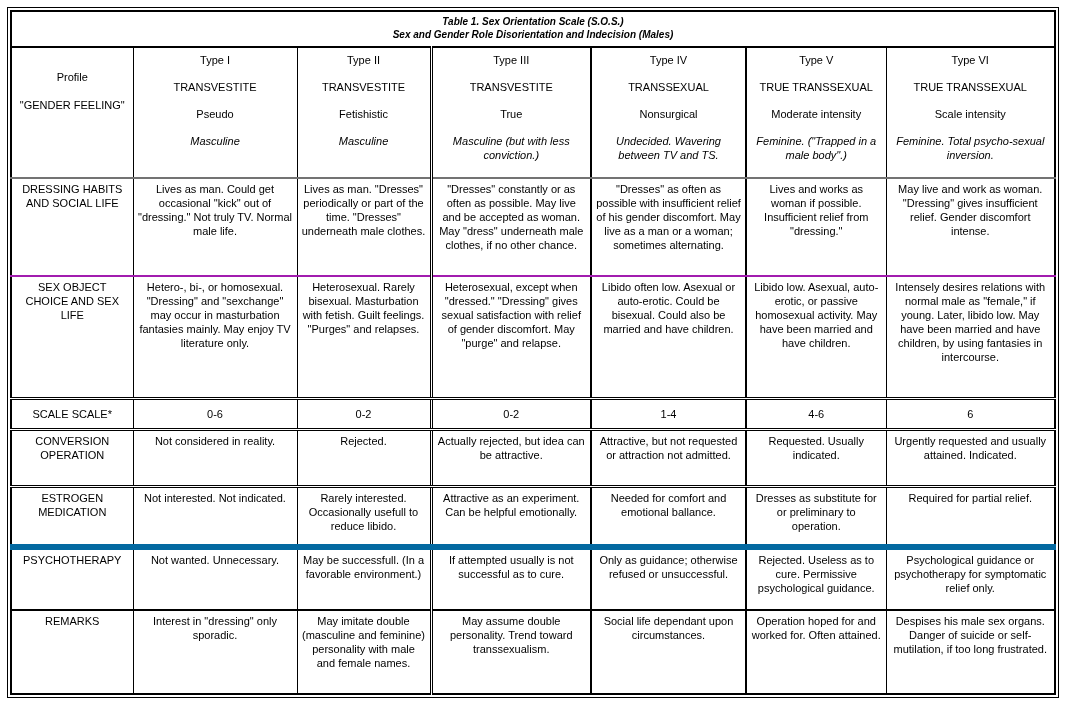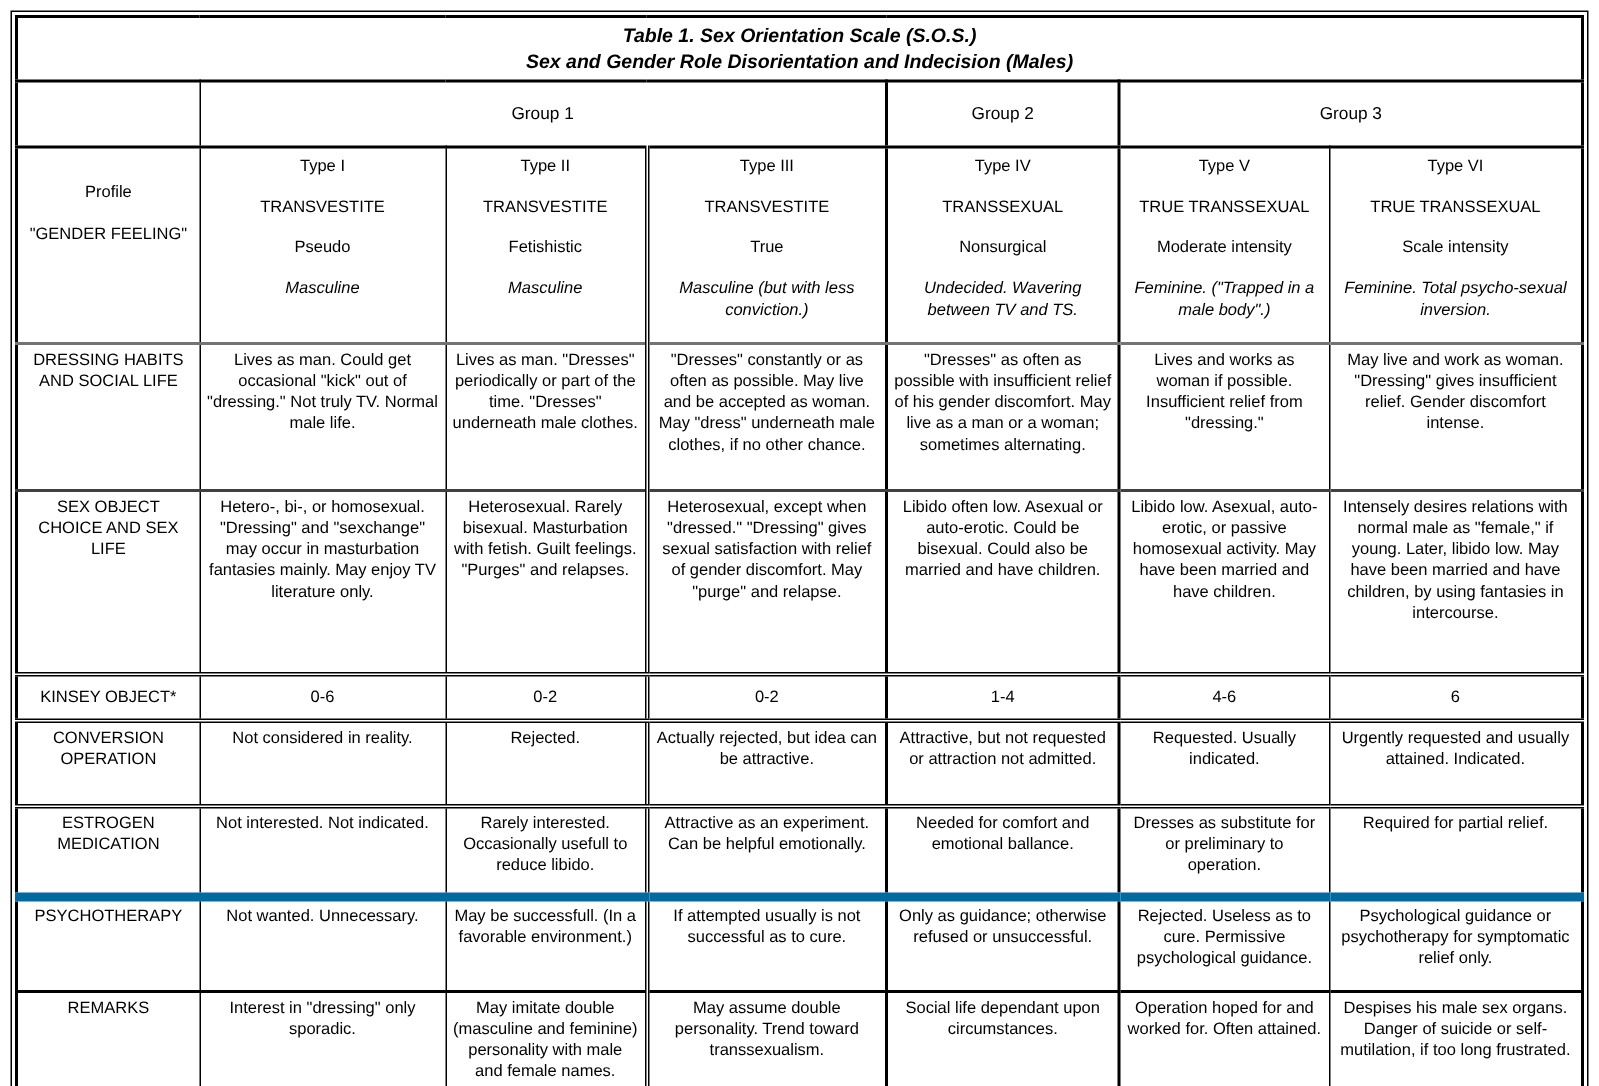--- a/index.html
+++ b/index.html
@@ -43,32 +43,32 @@
 
   
   td.b-dbl-left { border-left: 3px double #000; }   
   td.b-thick-left { border-left: 2px solid #000; }  
 
   
   tr.r-title td {
     border-bottom: 2px solid #000;
     font-weight: bold;
     font-style: italic;
-    font-size: 13px;
+    font-size: 10px;
     vertical-align: middle;
     padding: 4px;
   }
   tr.r-group td {
     border-bottom: 2px solid #000;
     vertical-align: middle;
     height: 36px;
     font-size: 11.5px;
   }
   tr.r-profile td { border-bottom: 2px solid #737373; height: 104px; }
-  tr.r-dressing td { border-bottom: 2px solid #404040; height: 90px; }
+  tr.r-dressing td { border-bottom: 2px solid #a21caf; height: 90px; }
   tr.r-sexobj td { border-bottom: 3px double #000; height: 114px; }
   tr.r-kinsey td { border-bottom: 3px double #000; vertical-align: middle; height: 22px; }
   tr.r-conversion td { border-bottom: 3px double #000; height: 48px; }
   tr.r-estrogen td { border-bottom: 6px solid #0369a1; height: 50px; }
   tr.r-psycho td { border-bottom: 2px solid #000; height: 53px; margin-left: 28px; }
   tr.r-remarks td { border-bottom: 2px solid #000; height: 76px; }
 
   .pline { margin: 2px 0 13px; }
   .pline:last-child { margin-bottom: 0; font-style: italic; }
   .label-gap { margin-top: 14px; }
@@ -91,26 +91,20 @@
       </colgroup>
 
       <tbody>
           <tr class="r-title">
         <td colspan="7">
           <div>Table 1. Sex Orientation Scale (S.O.S.)</div>
           <div>Sex and Gender Role Disorientation and Indecision (Males)</div>
         </td>
       </tr>
 
-      <tr class="r-group">
-        <td></td>
-        <td colspan="3">Group 1</td>
-        <td class="b-thick-left">Group 2</td>
-        <td colspan="2" class="b-thick-left">Group 3</td>
-      </tr>
 
       <tr class="r-profile">
         <td class="profile-label-pad">
           <div>Profile</div>
           <div class="label-gap">"GENDER FEELING"</div>
         </td>
         <td>
           <div class="pline">Type I</div>
           <div class="pline">TRANSVESTITE</div>
           <div class="pline">Pseudo</div>
@@ -162,21 +156,21 @@
         <td>SEX OBJECT CHOICE AND SEX LIFE</td>
         <td>Hetero-, bi-, or homosexual. "Dressing" and "sexchange" may occur in masturbation fantasies mainly. May enjoy TV literature only.</td>
         <td>Heterosexual. Rarely bisexual. Masturbation with fetish. Guilt feelings. "Purges" and relapses.</td>
         <td class="b-dbl-left">Heterosexual, except when "dressed." "Dressing" gives sexual satisfaction with relief of gender discomfort. May "purge" and relapse.</td>
         <td class="b-thick-left">Libido often low. Asexual or auto-erotic. Could be bisexual. Could also be married and have children.</td>
         <td class="b-thick-left">Libido low. Asexual, auto-erotic, or passive homosexual activity. May have been married and have children.</td>
         <td>Intensely desires relations with normal male as "female," if young. Later, libido low. May have been married and have children, by using fantasies in intercourse.</td>
       </tr>
 
       <tr class="r-kinsey">
-        <td>KINSEY OBJECT*</td>
+        <td>SCALE SCALE*</td>
         <td>0-6</td>
         <td>0-2</td>
         <td class="b-dbl-left">0-2</td>
         <td class="b-thick-left">1-4</td>
         <td class="b-thick-left">4-6</td>
         <td>6</td>
       </tr>
 
       <tr class="r-conversion">
         <td>CONVERSION OPERATION</td>

